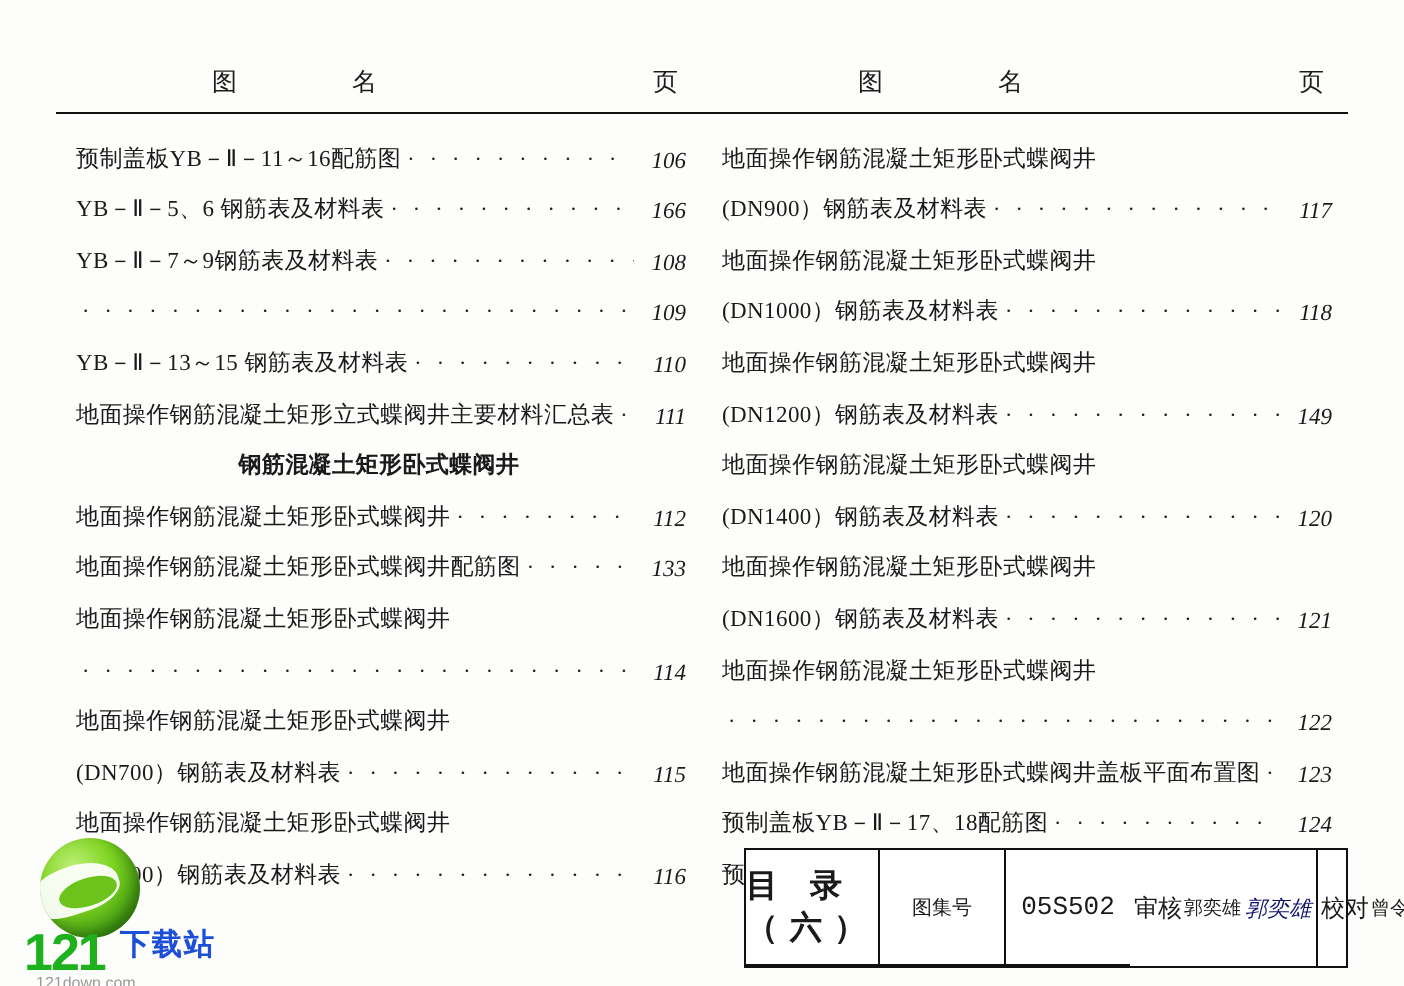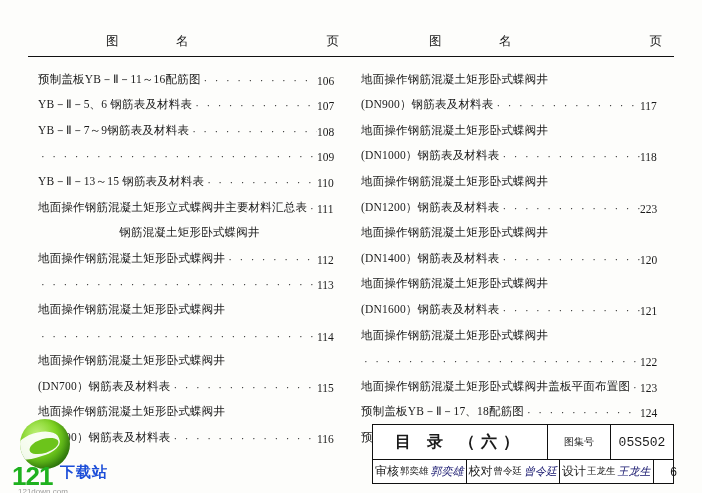--- a/index.html
+++ b/index.html
@@ -85,35 +85,37 @@
     font-size: 11px;
     letter-spacing: 2.4px;
     color: #222;
     padding: 0 3px;
     text-align: left;
     transform: translateY(-1px);
   }
   .row .pg {
     flex: 0 0 auto;
     width: 26px;
+    text-align: right;
     padding-right: 8px;
     font-size: 11.5px;
+    font-style: italic;
   }
   .row.nodots .label {
     flex: 1 1 auto;
   }
   .row.section {
     justify-content: center;
     padding-left: 0;
     font-weight: bold;
     font-size: 11.5px;
     letter-spacing: 0.5px;
   }
   .row.section .label {
-    font-weight: normal;
+    font-weight: bold;
     margin-top: 40px;
   }
 
   
   .logo-area {
     position: absolute;
     left: 12px;
     bottom: 4px;
     width: 180px;
     height: 72px;
@@ -184,21 +186,21 @@
   
   .titleblock {
     position: absolute;
     left: 372px;
     top: 424px;
     width: 302px;
     height: 60px;
     border: 1.6px solid #111;
     box-sizing: border-box;
     display: flex;
-    flex-direction: column;
+    flex-direction: row;
     background: #fff;
   }
   .tb-top {
     flex: 0 0 34px;
     display: flex;
     border-bottom: 1.2px solid #111;
   }
   .tb-title {
     flex: 1 1 auto;
     display: flex;
@@ -285,21 +287,21 @@
 
         <div class="row">
           <span class="label">预制盖板YB－Ⅱ－11～16配筋图</span>
           <span class="dots">· · · · · · · · · · · · · · · · · · · · · · · · · ·</span>
           <span class="pg">106</span>
         </div>
 
         <div class="row">
           <span class="label">YB－Ⅱ－5、6 钢筋表及材料表</span>
           <span class="dots">· · · · · · · · · · · · · · · · · · · · · · · · · ·</span>
-          <span class="pg">107</span>
+          <span class="pg">166</span>
         </div>
 
         <div class="row">
           <span class="label">YB－Ⅱ－7～9钢筋表及材料表</span>
           <span class="dots">· · · · · · · · · · · · · · · · · · · · · · · · · ·</span>
           <span class="pg">108</span>
         </div>
 
         <div class="row">
           <span class="dots">· · · · · · · · · · · · · · · · · · · · · · · · · ·</span>
@@ -322,22 +324,23 @@
           <span class="label">钢筋混凝土矩形卧式蝶阀井</span>
         </div>
 
         <div class="row">
           <span class="label">地面操作钢筋混凝土矩形卧式蝶阀井</span>
           <span class="dots">· · · · · · · · · · · · · · · · · · · · · · · · · ·</span>
           <span class="pg">112</span>
         </div>
 
         <div class="row">
-          <span class="dots">· · · · · · · · · · · · · · · · · · · · · · · · · ·</span>
-          <span class="pg">113</span>
+          <span class="label">地面操作钢筋混凝土矩形卧式蝶阀井配筋图</span>
+          <span class="dots">· · · · · · · · · · · · · · · · · · · · · · · · · ·</span>
+          <span class="pg">133</span>
         </div>
 
         <div class="row nodots">
           <span class="label">地面操作钢筋混凝土矩形卧式蝶阀井</span>
         </div>
 
         <div class="row">
           <span class="dots">· · · · · · · · · · · · · · · · · · · · · · · · · ·</span>
           <span class="pg">114</span>
         </div>
@@ -393,21 +396,21 @@
           <span class="pg">118</span>
         </div>
 
         <div class="row nodots">
           <span class="label">地面操作钢筋混凝土矩形卧式蝶阀井</span>
         </div>
 
         <div class="row">
           <span class="label">(DN1200）钢筋表及材料表</span>
           <span class="dots">· · · · · · · · · · · · · · · · · · · · · · · · · ·</span>
-          <span class="pg">223</span>
+          <span class="pg">149</span>
         </div>
 
         <div class="row nodots">
           <span class="label">地面操作钢筋混凝土矩形卧式蝶阀井</span>
         </div>
 
         <div class="row">
           <span class="label">(DN1400）钢筋表及材料表</span>
           <span class="dots">· · · · · · · · · · · · · · · · · · · · · · · · · ·</span>
           <span class="pg">120</span>

